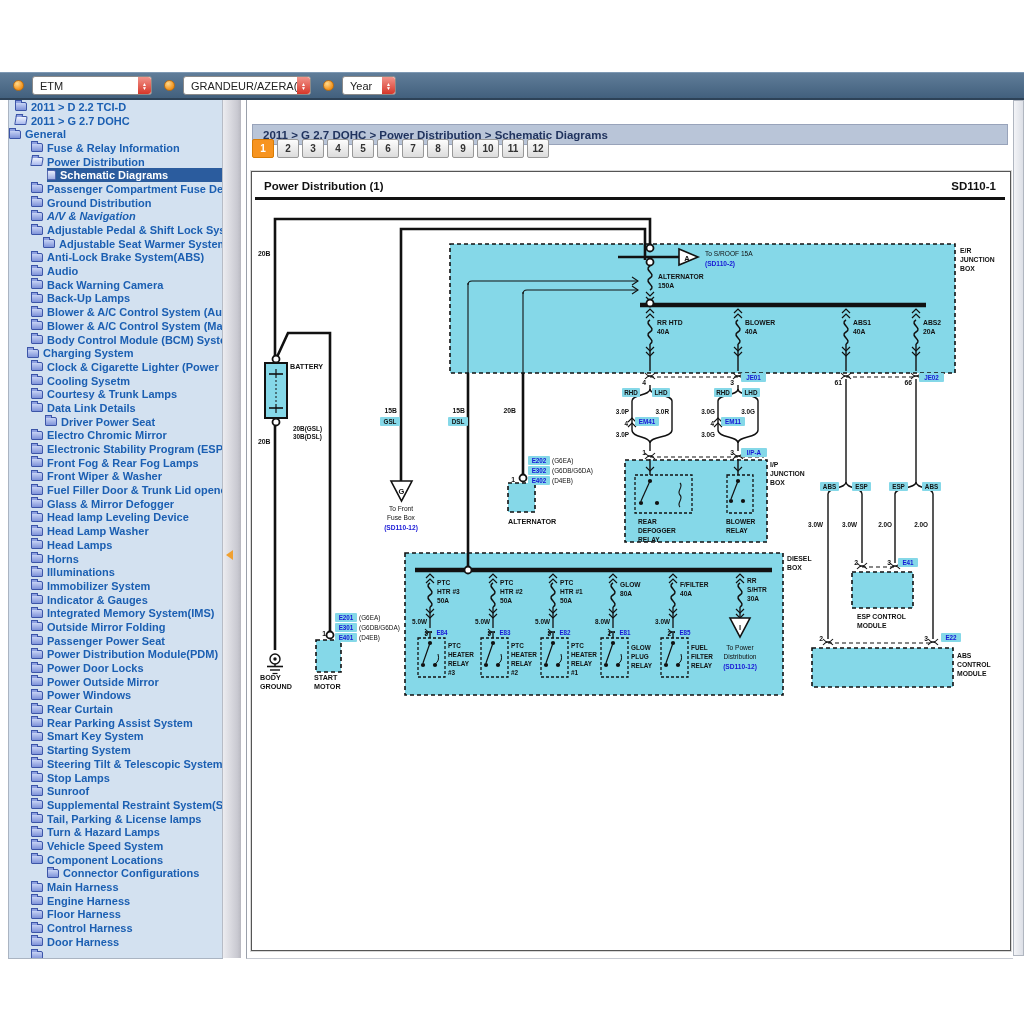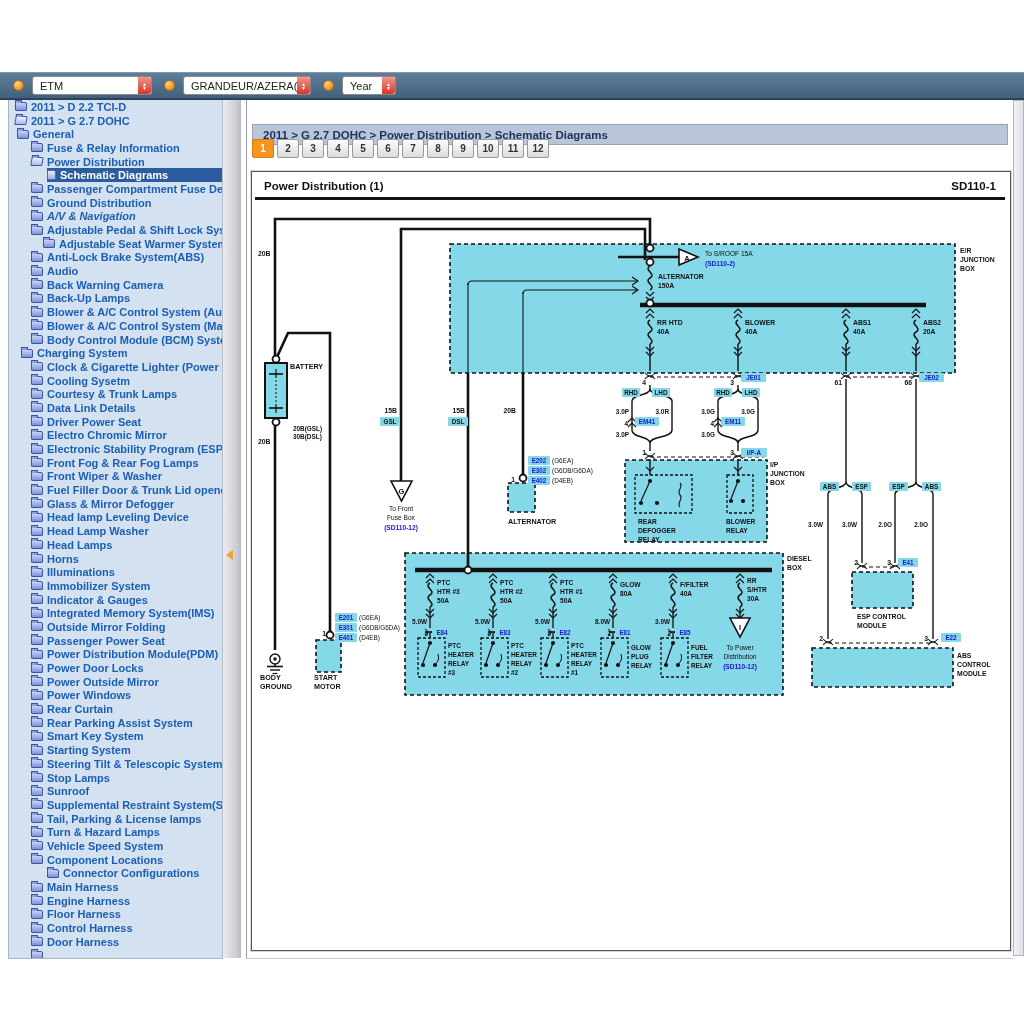--- a/index.html
+++ b/index.html
@@ -96,21 +96,21 @@
         <span class="ic"></span>
         <span>2011 &gt; D 2.2 TCI-D</span>
       </span>
     </div>
     <div class="srow" style="padding-left: 6px;">
       <span class="rowin">
         <span class="ic open"></span>
         <span>2011 &gt; G 2.7 DOHC</span>
       </span>
     </div>
-    <div class="srow" style=" margin-left: 8px;">
+    <div class="srow" style="">
       <span class="rowin">
         <span class="ic"></span>
         <span>General</span>
       </span>
     </div>
     <div class="srow" style="padding-left: 22px;">
       <span class="rowin">
         <span class="ic"></span>
         <span>Fuse &amp; Relay Information</span>
       </span>
@@ -192,21 +192,21 @@
         <span class="ic"></span>
         <span>Blower &amp; A/C Control System (Manual)</span>
       </span>
     </div>
     <div class="srow" style="padding-left: 22px;">
       <span class="rowin">
         <span class="ic"></span>
         <span>Body Control Module (BCM) System</span>
       </span>
     </div>
-    <div class="srow" style="padding-left: 12px;">
+    <div class="srow" style="padding-left: 18px;">
       <span class="rowin">
         <span class="ic"></span>
         <span>Charging System</span>
       </span>
     </div>
     <div class="srow" style="padding-left: 22px;">
       <span class="rowin">
         <span class="ic"></span>
         <span>Clock &amp; Cigarette Lighter (Power Outle</span>
       </span>
@@ -222,21 +222,21 @@
         <span class="ic"></span>
         <span>Courtesy &amp; Trunk Lamps</span>
       </span>
     </div>
     <div class="srow" style="padding-left: 22px;">
       <span class="rowin">
         <span class="ic"></span>
         <span>Data Link Details</span>
       </span>
     </div>
-    <div class="srow" style="padding-left: 22px;">
+    <div class="srow" style="padding-left: 36px;">
       <span class="rowin">
         <span class="ic"></span>
         <span>Driver Power Seat</span>
       </span>
     </div>
     <div class="srow" style="padding-left: 22px;">
       <span class="rowin">
         <span class="ic"></span>
         <span>Electro Chromic Mirror</span>
       </span>

